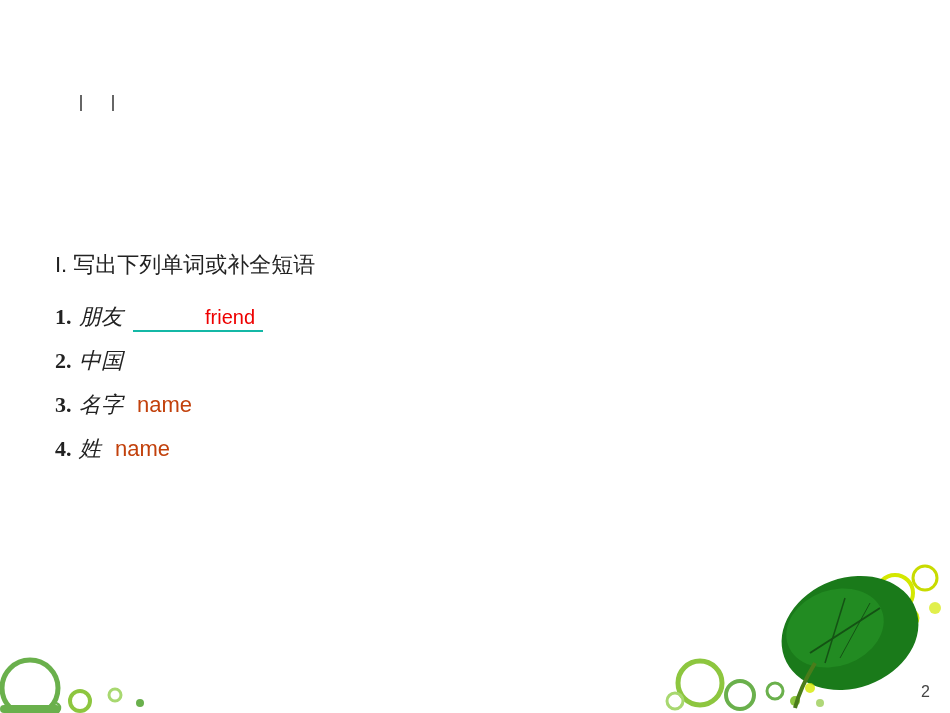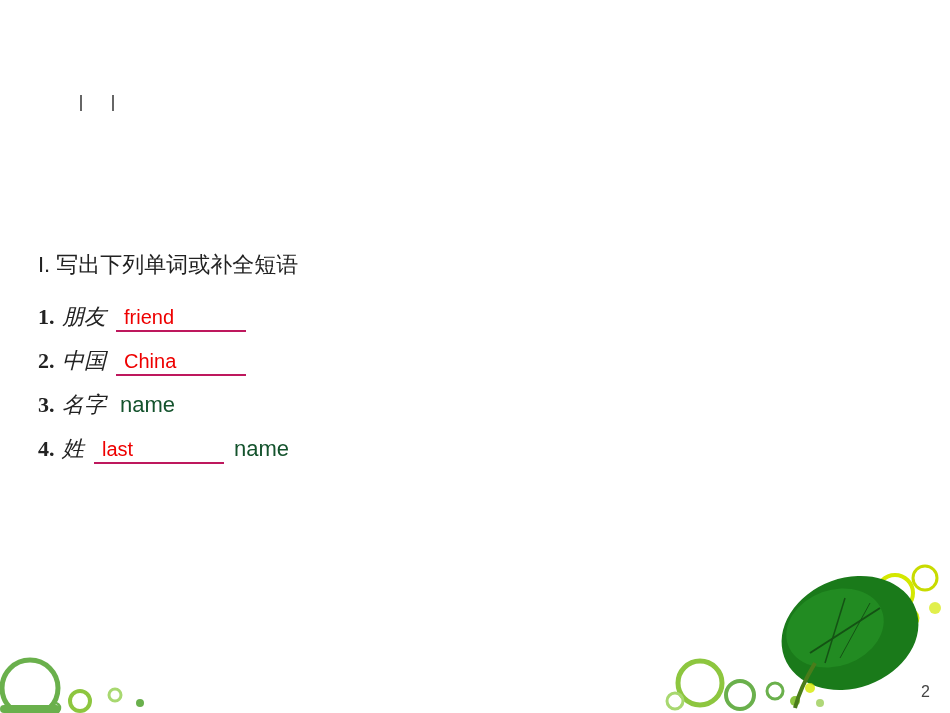--- a/index.html
+++ b/index.html
@@ -32,21 +32,21 @@
     .tab-indicator {
       width: 2px;
       height: 16px;
       background: #666;
     }
 
     
     .content {
       position: absolute;
       top: 250px;
-      left: 38px;
+      left: 55px;
     }
 
     .section-title {
       font-size: 22px;
       color: #222;
       margin-bottom: 22px;
       font-family: 'SimHei', 'STHeiti', sans-serif;
     }
 
     .exercise-list {
@@ -67,38 +67,38 @@
       min-width: 20px;
     }
 
     .chinese-word {
       margin-right: 10px;
       font-style: italic;
     }
 
     .answer-underline {
       display: inline-block;
-      border-bottom: 2px solid #be185d;
+      border-bottom: 2px solid #14b8a6;
       min-width: 130px;
-      text-align: left;
+      text-align: right;
       position: relative;
       margin-right: 6px;
     }
 
     .answer-text {
       color: #e00;
       font-size: 20px;
       font-family: Arial, sans-serif;
       padding: 0 8px;
     }
 
     .suffix-text {
       margin-left: 4px;
       font-size: 22px;
-      color: #14532d;
+      color: #c2410c;
       font-family: Arial, sans-serif;
     }
 
     
     .page-number {
       position: absolute;
       bottom: 12px;
       right: 20px;
       font-size: 16px;
       color: #444;
@@ -127,37 +127,31 @@
         <span class="item-number"><span>1</span>.</span>
         <span class="chinese-word">朋友</span>
         <span class="answer-underline">
           <span class="answer-text">friend</span>
         </span>
       </li>
 
       <li class="exercise-item">
         <span class="item-number"><span>2</span>.</span>
         <span class="chinese-word">中国</span>
-        <span class="answer-underline">
-          <span class="answer-text">China</span>
-        </span>
       </li>
 
       <li class="exercise-item">
         <span class="item-number"><span>3</span>.</span>
         <span class="chinese-word">名字</span>
         <span class="suffix-text">name</span>
       </li>
 
       <li class="exercise-item">
         <span class="item-number"><span>4</span>.</span>
         <span class="chinese-word">姓</span>
-        <span class="answer-underline">
-          <span class="answer-text">last</span>
-        </span>
         <span class="suffix-text">name</span>
       </li>
     </ul>
   </div>
 
   <svg class="deco" style="bottom:0;left:0;width:200px;height:130px;" viewBox="0 0 200 130">
 
     <circle cx="30" cy="105" r="28" fill="none" stroke="#6ab04c" stroke-width="5"></circle>
 
     <circle cx="80" cy="118" r="10" fill="none" stroke="#8dc63f" stroke-width="4"></circle>

